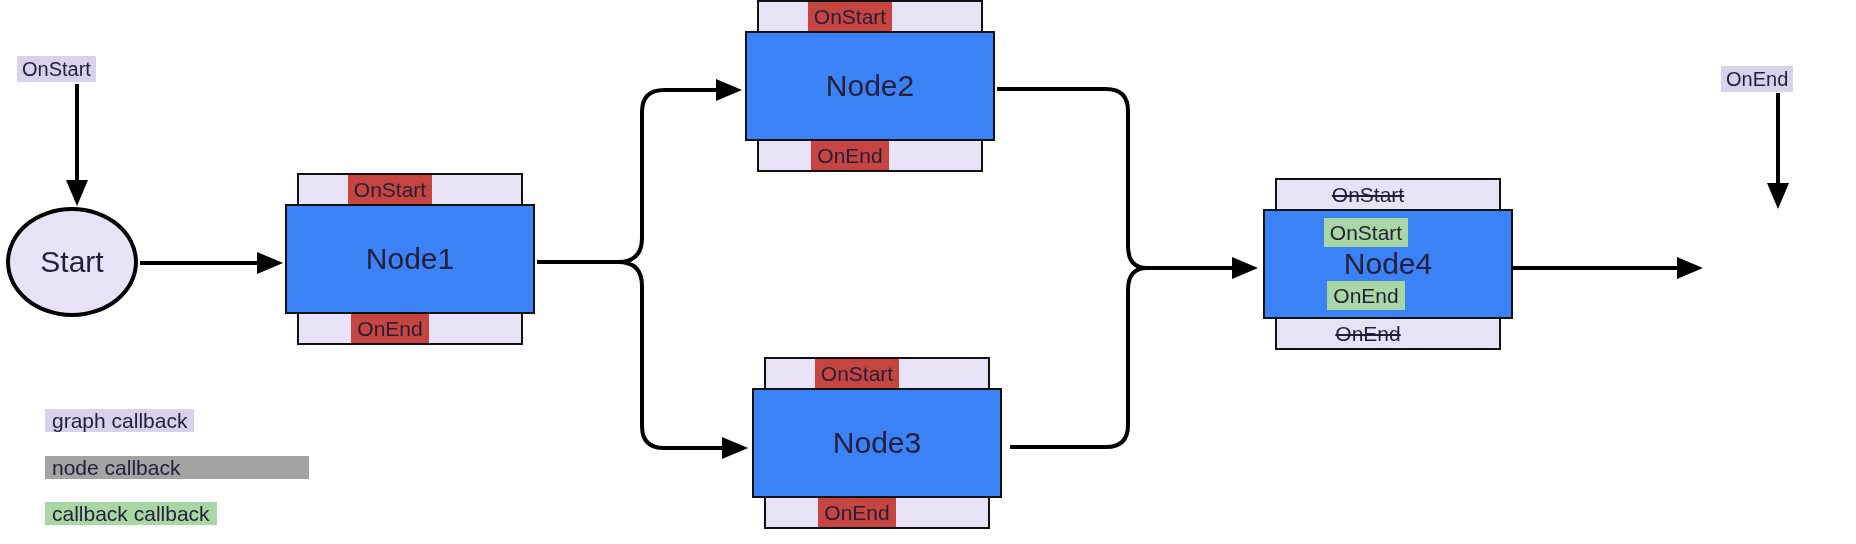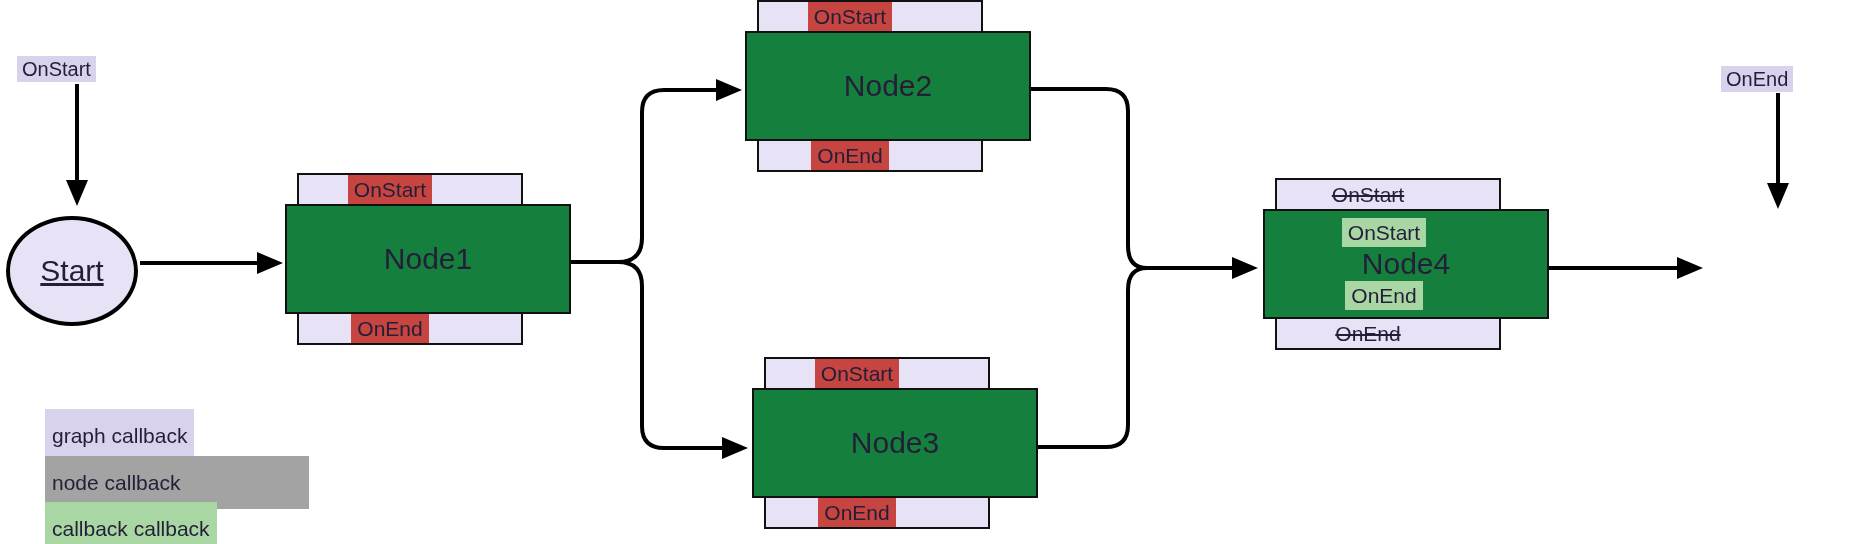--- a/index.html
+++ b/index.html
@@ -31,23 +31,23 @@
   .node .bar{
     position:relative;
     width:226px;height:33px;margin:0 auto;
     background:#e8e2f7;border:2px solid #111;
     box-sizing:border-box;
     display:flex;align-items:center;justify-content:center;
     z-index:1;
   }
   .node .main{
     position:relative;
-    width:286px;height:110px;
+    width:250px;height:110px;
     margin-top:-2px;margin-bottom:-2px;
-    background:#15803d;border:2px solid #111;
+    background:#3b82f6;border:2px solid #111;
     box-sizing:border-box;
     display:flex;align-items:center;justify-content:center;
     z-index:2;
     font-size:30px;
   }
   .node .main.col{
     flex-direction:column;
     justify-content:space-between;
     padding:7px 0;
   }
@@ -64,21 +64,21 @@
   .chip.graph{background:#d9d2ec;font-size:20px;padding:2px 5px;}
   .strike{
     font-size:21px;text-decoration:line-through;
     transform:translateX(-20px);
   }
 
   
   .legend-item{
     display:inline-block;
     font-size:21px;line-height:1.1;
-    padding:15px 7px;white-space:nowrap;
+    padding:0 7px;white-space:nowrap;
   }
   .legend-item.graph{background:#d9d2ec;}
   .legend-item.node{background:#a3a3a3;}
   .legend-item.component{background:#a9d7a4;}
 </style>
 </head>
 <body>
 
 <div class="canvas">
 
@@ -106,21 +106,21 @@
     <path d="M 1512 268 L 1677 268"></path>
     <polygon points="1703,268 1677,257 1677,279"></polygon>
 
     <path d="M 1778 93 L 1778 184"></path>
     <polygon points="1778,209 1767,183 1789,183"></polygon>
   </svg>
 
   <span class="chip graph abs" style="left:17px;top:56px;">OnStart</span>
   <span class="chip graph abs" style="left:1721px;top:66px;">OnEnd</span>
 
-  <div class="terminal abs" style="left:6px;top:216px;width:132px;height:110px;text-decoration:underline;">
+  <div class="terminal abs" style="left:6px;top:207px;width:132px;height:110px;">
     <span>Start</span>
   </div>
 
   <div class="node abs" style="left:285px;top:173px;">
     <div class="bar">
       <span class="chip red">OnStart</span>
     </div>
     <div class="main">
       <span class="nname">Node1</span>
     </div>

